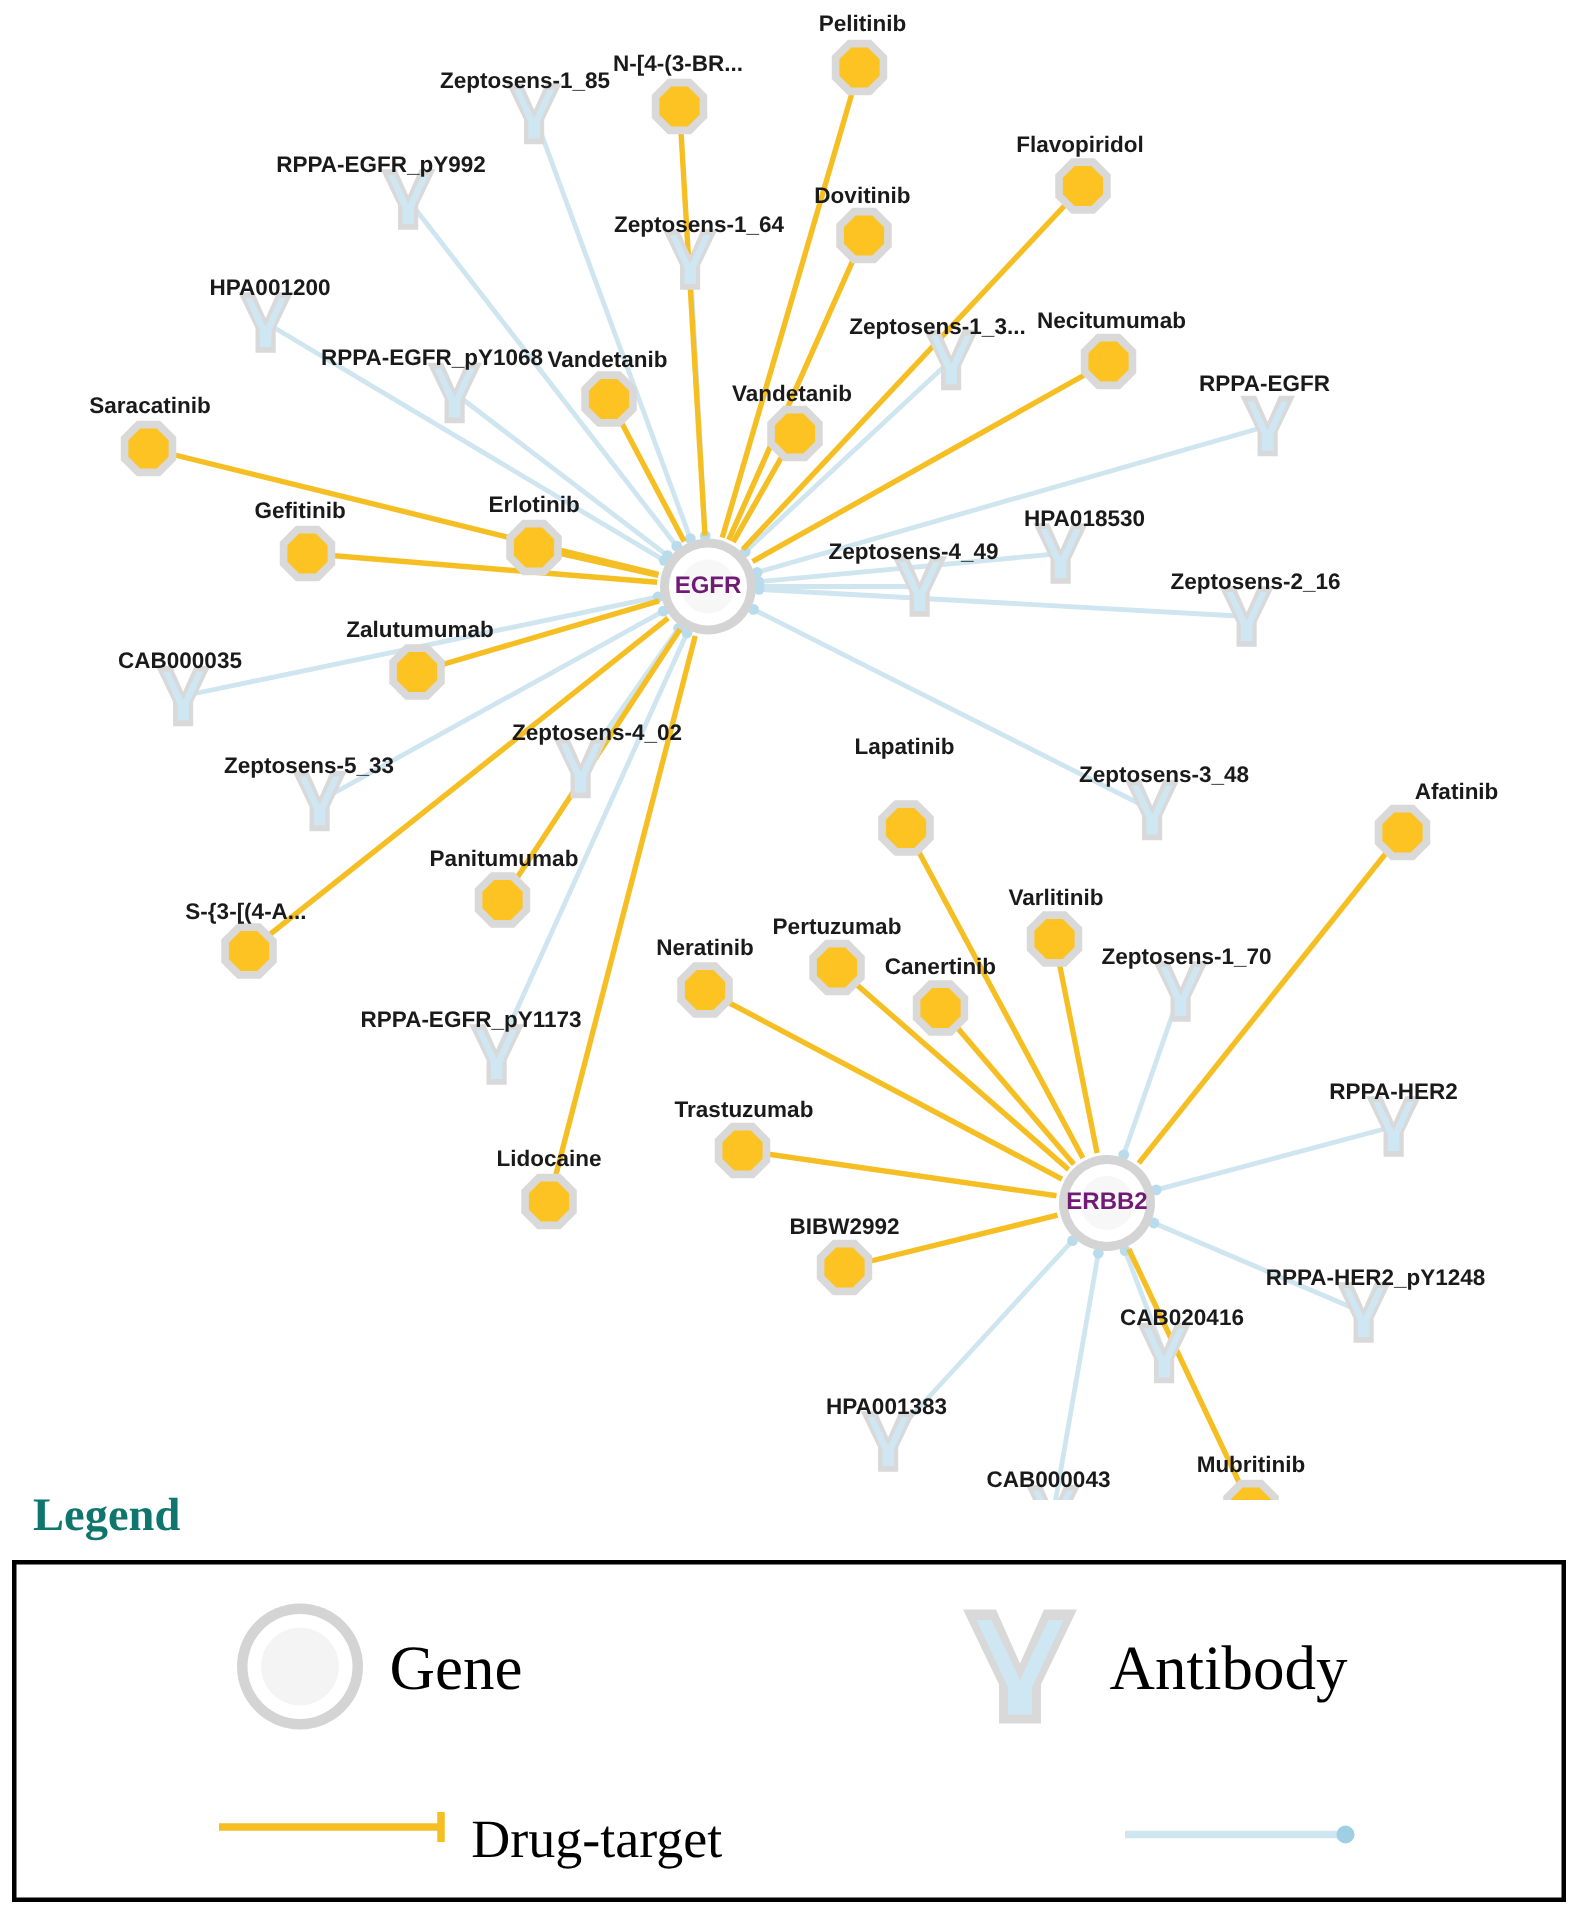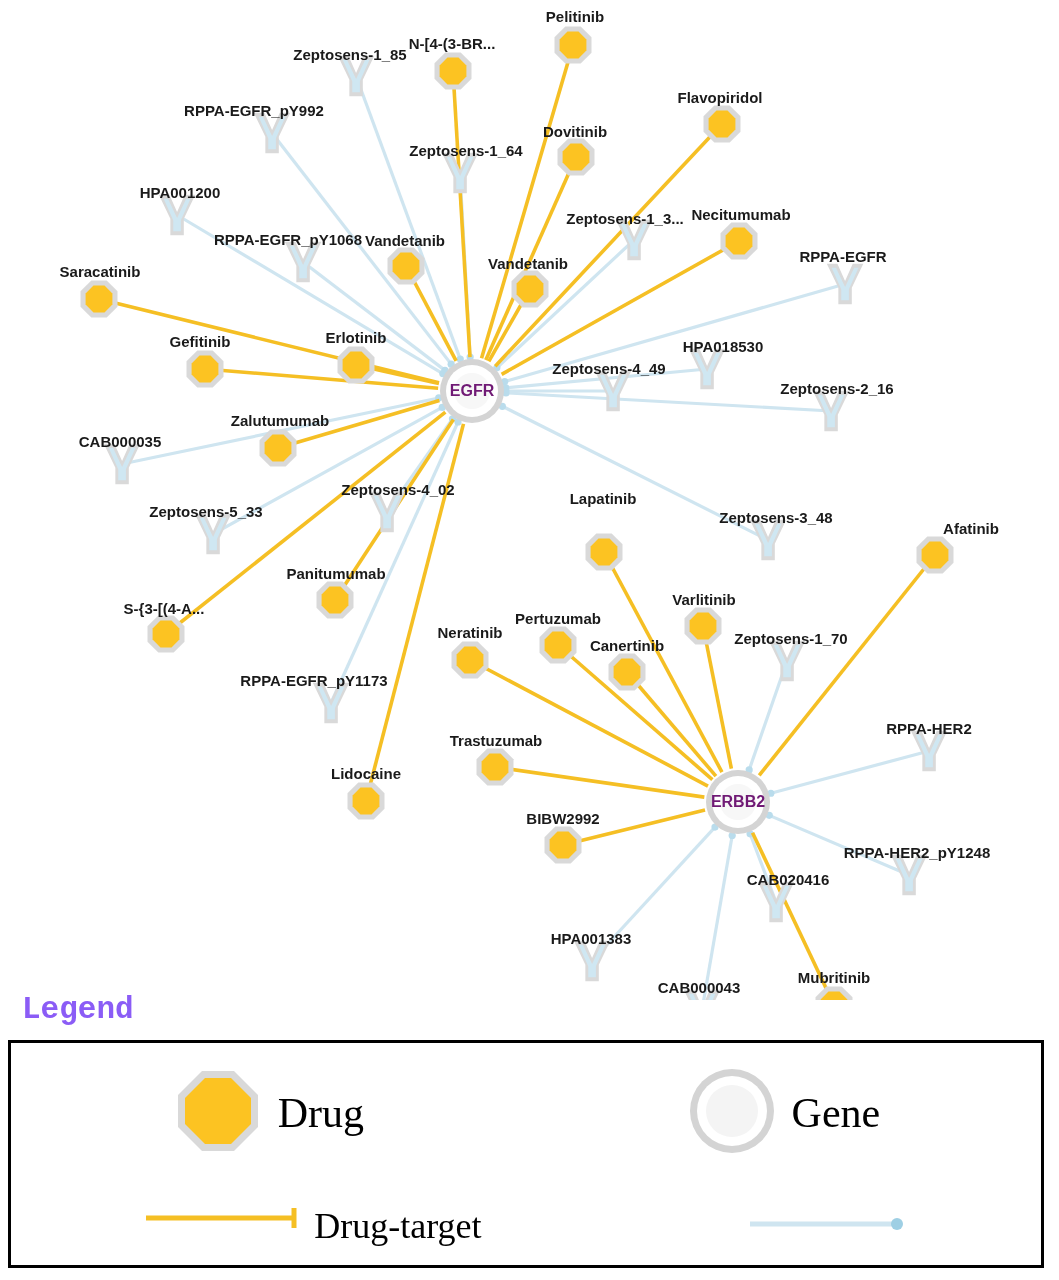--- a/index.html
+++ b/index.html
@@ -37,24 +37,24 @@
     pointer-events: none;
   }
   .gene-label {
     font-size: 16px;
     color: #701a75;
   }
   .legend-title {
     position: absolute;
     left: 22px;
     top: 992px;
-    font-family: Liberation Mono, monospace;
+    font-family: Liberation Serif, serif;
     font-size: 31px;
     font-weight: bold;
-    color: #8b5cf6;
+    color: #0f766e;
   }
   .legend-box {
     position: absolute;
     left: 8px;
     top: 1040px;
     width: 1036px;
     height: 228px;
     border: 3px solid #000;
     box-sizing: border-box;
     background: #fff;
@@ -449,35 +449,35 @@
     <div class="node-label gene-label" style="left: 738px; top: 802px;">ERBB2</div>
   </div>
 
 <div class="legend-title">Legend</div>
 
 <div class="legend-box">
   <div class="legend-row1">
     <div class="legend-item">
       <span>
         <svg width="92" height="92" viewBox="0 0 92 92">
-          <polygon points="30,6 62,6 86,30 86,62 62,86 30,86 6,62 6,30" fill="#d9d9d9"></polygon>
-          <polygon points="33,13 59,13 79,33 79,59 59,79 33,79 13,59 13,33" fill="#fcc322"></polygon>
-        </svg>
-      </span>
-      <span class="lgtext">Drug</span>
-    </div>
-    <div class="legend-item">
-      <span>
-        <svg width="92" height="92" viewBox="0 0 92 92">
           <circle cx="46" cy="46" r="42" fill="#d4d4d4"></circle>
           <circle cx="46" cy="46" r="35" fill="#ffffff"></circle>
           <circle cx="46" cy="46" r="26" fill="#f4f4f4"></circle>
         </svg>
       </span>
       <span class="lgtext">Gene</span>
+    </div>
+    <div class="legend-item">
+      <span>
+        <svg width="92" height="92" viewBox="0 0 92 92">
+          <path d="M8,8 L30,8 L46,44 L62,8 L84,8 L60,58 L60,84 L32,84 L32,58 Z" fill="#d9d9d9"></path>
+          <path d="M17,15 L27,15 L46,55 L65,15 L75,15 L54,60 L54,78 L38,78 L38,60 Z" fill="#cfe7f2"></path>
+        </svg>
+      </span>
+      <span class="lgtext">Antibody</span>
     </div>
   </div>
   <div class="legend-row2">
     <div class="legend-edge-item">
       <span>
         <svg width="160" height="26" viewBox="0 0 160 26">
           <line x1="2" y1="13" x2="150" y2="13" stroke="#f5bf24" stroke-width="5"></line>
           <line x1="150" y1="3" x2="150" y2="23" stroke="#f5bf24" stroke-width="5"></line>
         </svg>
       </span>

